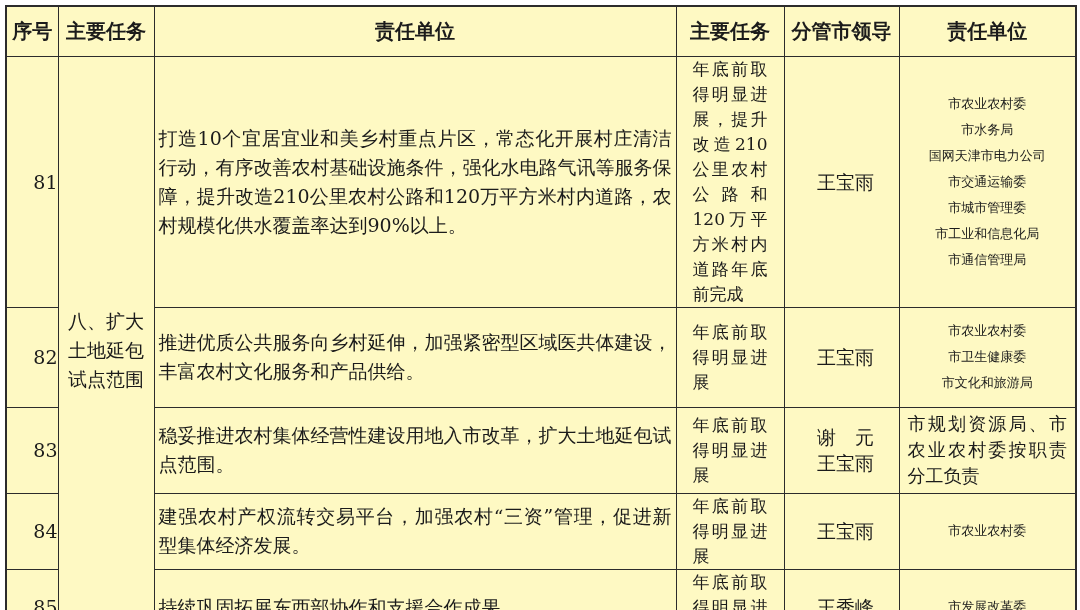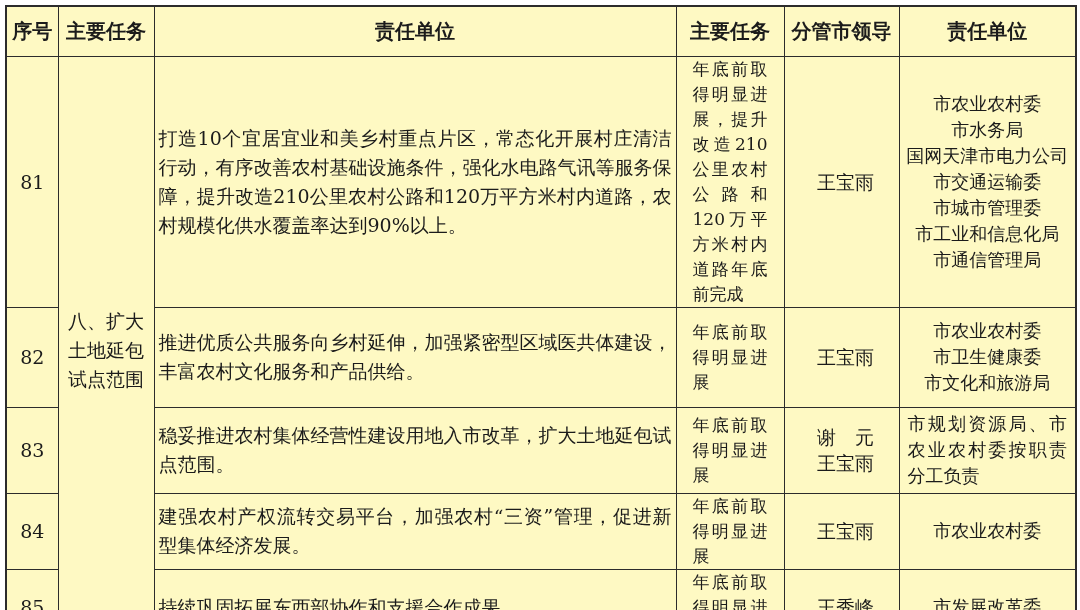--- a/index.html
+++ b/index.html
@@ -42,21 +42,21 @@
   tr.r4    { height: 75px; }
 
   .task-table th {
     font-weight: bold;
     font-size: 20px;
     text-align: center;
     line-height: 1.2;
   }
   td.cell-index {
     font-size: 19px;
-    text-align: center;
+    text-align: right;
   }
   td.cell-task {
     font-size: 19px;
     text-align: center;
     line-height: 29px;
     padding: 0 8px;
   }
   td.cell-work {
     font-size: 19px;
     text-align: justify;
@@ -70,21 +70,21 @@
     padding: 0 16px;
   }
   td.cell-leader {
     font-size: 19px;
     text-align: center;
     line-height: 26px;
     white-space: pre-line;
     padding-left: 8px;
   }
   td.cell-units-center {
-    font-size: 18px;
+    font-size: 13px;
     text-align: center;
     line-height: 26px;
     white-space: pre-line;
     padding: 0 1px;
   }
   td.cell-units-justify {
     font-size: 18px;
     text-align: justify;
     line-height: 26px;
     padding: 0 8px;

